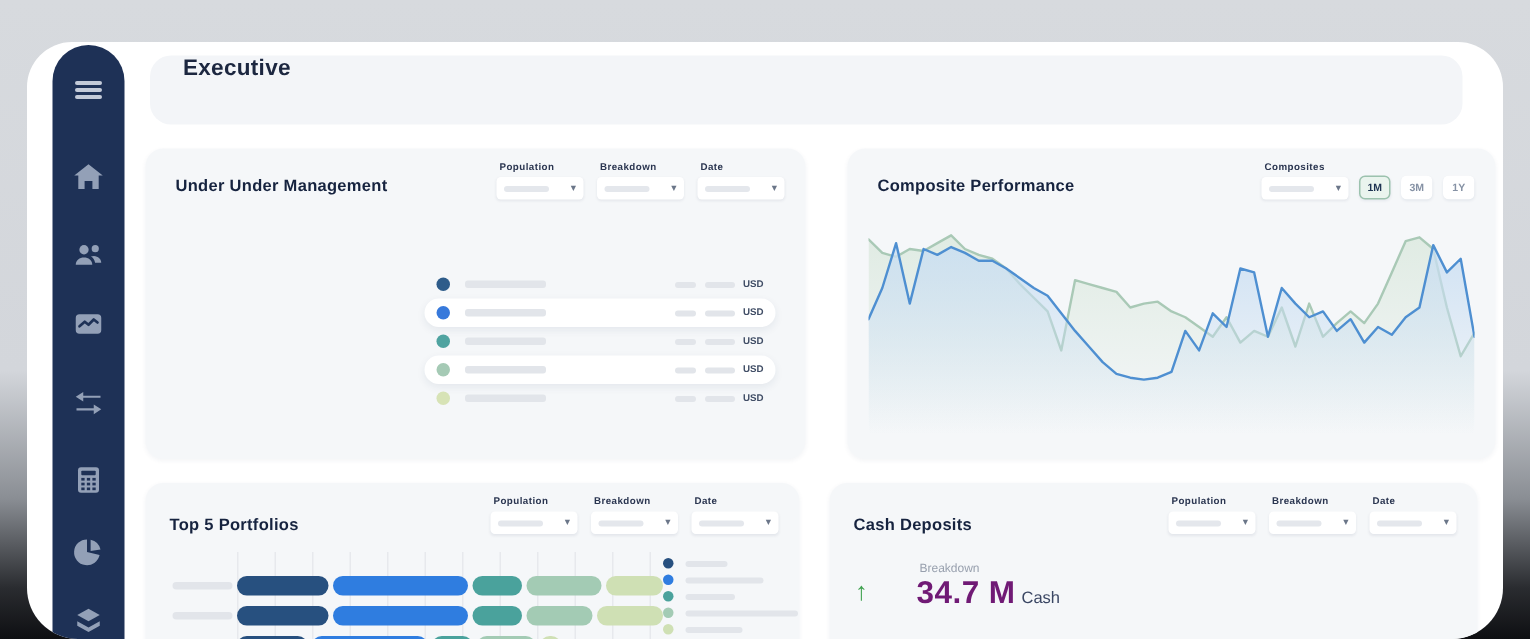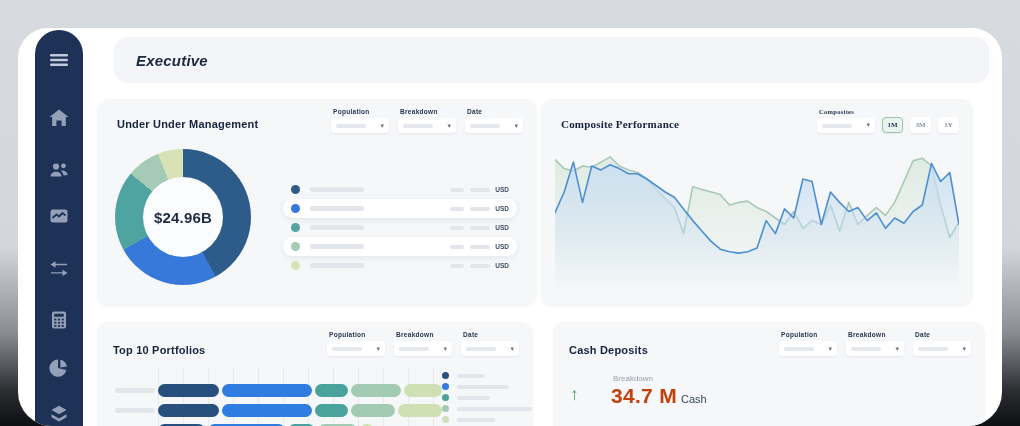--- a/index.html
+++ b/index.html
@@ -12,29 +12,29 @@
   .panel { position:absolute; left:18px; top:28px; width:984px; height:398px;
     background:#ffffff; border-radius:30px 30px 34px 34px; overflow:hidden; }
 
   
   .sidebar { position:absolute; left:17px; top:2px; width:48px; height:520px;
     background:#1e3156; border-radius:24px 24px 0 0; }
   .side-icon { position:absolute; left:13px; width:22px; height:22px; cursor:pointer; }
   .side-icon svg { width:22px; height:22px; display:block; }
 
   
-  .header { position:absolute; left:96px; top:9px; width:875px; height:46px;
-    background:#f3f5f8; border-radius:14px; display:flex; align-items:center;font-style:italic; }
+  .header { position:absolute; left:82px; top:9px; width:875px; height:46px;
+    background:#f3f5f8; border-radius:14px; display:flex; align-items:flex-start; }
   .header .title { margin-left:22px; font-size:15px; font-weight:bold; color:#1c2740; letter-spacing:.2px; }
 
   
   .card { position:absolute; background:#f5f7f9; border-radius:12px;
     box-shadow:0 1px 3px rgba(40,60,100,0.05); }
   #card-aum   { left:79px;  top:71px;  width:440px; height:207px; }
-  #card-comp  { left:523px; top:71px;  width:432px; height:207px;font-family:Liberation Serif, serif; }
+  #card-comp  { left:547px; top:71px;  width:432px; height:207px; }
   #card-top10 { left:79px;  top:294px; width:436px; height:180px; }
   #card-cash  { left:535px; top:294px; width:432px; height:180px; }
   .card-title { position:absolute; left:20px; top:19px; font-size:11px; font-weight:bold;
     color:#16233f; letter-spacing:.2px; }
 
   
   .filters { position:absolute; right:14px; top:9px; display:flex; gap:9px; }
   .filter { display:flex; flex-direction:column; }
   .flabel { font-size:6.5px; font-weight:bold; color:#2a3550; letter-spacing:.3px; margin:0 0 3px 2px; }
   .fselect { width:58px; height:15px; background:#fff; border-radius:3px;
@@ -77,21 +77,21 @@
   .bar-seg { height:13px; border-radius:6.5px; }
   .t10-legend { position:absolute; left:345px; top:48px; }
   .t10-lrow { display:flex; align-items:center; height:11px; }
   .t10-dot { width:7px; height:7px; border-radius:50%; flex:0 0 auto; }
   .t10-line { height:4px; background:#e2e5ea; border-radius:2px; margin-left:8px; }
 
   
   .cash-arrow { position:absolute; left:17px; top:63px; font-size:17px; font-weight:bold; color:#3fa14f; }
   .cash-label { position:absolute; left:60px; top:52px; font-size:8px; color:#98a0ae; }
   .cash-value-row { position:absolute; left:58px; top:62px; display:flex; align-items:baseline; }
-  .cash-value { font-size:21px; font-weight:bold; color:#c2410c; letter-spacing:.3px; }
+  .cash-value { font-size:21px; font-weight:bold; color:#701a75; letter-spacing:.3px; }
   .cash-unit { font-size:11px; color:#3a4663; margin-left:4px; }
 </style>
 </head>
 <body>
 
 <div class="stage">
   <div class="panel">
 
     <nav class="sidebar">
       <div class="side-icon" style="top:19px">
@@ -189,25 +189,20 @@
             </div>
           </div>
           <div class="filter">
             <div class="flabel">Date</div>
             <div class="fselect">
               <span class="fph"></span>
               <span class="fcaret">▾</span>
             </div>
           </div>
         </div>
-      <div class="donut-wrap">
-        <div class="donut" id="aum-donut" style="background: conic-gradient(rgb(46, 92, 138) 0%, rgb(46, 92, 138) 42%, rgb(55, 121, 219) 42%, rgb(55, 121, 219) 67%, rgb(79, 163, 160) 67%, rgb(79, 163, 160) 86%, rgb(165, 202, 181) 86%, rgb(165, 202, 181) 94%, rgb(215, 227, 182) 94%, rgb(215, 227, 182) 100%);"></div>
-        <div class="donut-hole"></div>
-        <div class="donut-label">$24.96B</div>
-      </div>
       <div class="aum-legend" id="aum-legend">
           <div class="lrow">
             <span class="ldot" style="background: rgb(46, 92, 138);"></span>
             <span class="lph-name"></span>
             <span class="lspacer"></span>
             <span class="lph-a"></span>
             <span class="lph-b"></span>
             <span class="lusd">USD</span>
           </div>
           <div class="lrow alt">
@@ -275,21 +270,21 @@
             </linearGradient>
           </defs>
           <path d="M0.0,152 L0.0,16.5 L9.2,25.6 L18.4,28.2 L27.5,23.0 L36.7,24.3 L45.9,19.1 L55.1,13.9 L64.3,23.0 L73.5,26.9 L82.6,29.5 L91.8,36.0 L101.0,46.4 L110.2,55.5 L119.4,64.6 L128.5,90.6 L137.7,43.8 L146.9,46.4 L156.1,49.0 L165.3,51.6 L174.5,62.0 L183.6,59.4 L192.8,58.1 L202.0,64.6 L211.2,68.5 L220.4,75.0 L229.5,81.5 L238.7,68.5 L247.9,85.4 L257.1,77.6 L266.3,81.5 L275.5,62.0 L284.6,88.0 L293.8,59.4 L303.0,81.5 L312.2,72.4 L321.4,64.6 L330.5,72.4 L339.7,59.4 L348.9,38.6 L358.1,17.8 L367.3,15.2 L376.5,23.0 L385.6,62.0 L394.8,94.5 L404.0,78.9 L404,152 Z" fill="url(#grad0)"></path>
           <path d="M0.0,16.5 L9.2,25.6 L18.4,28.2 L27.5,23.0 L36.7,24.3 L45.9,19.1 L55.1,13.9 L64.3,23.0 L73.5,26.9 L82.6,29.5 L91.8,36.0 L101.0,46.4 L110.2,55.5 L119.4,64.6 L128.5,90.6 L137.7,43.8 L146.9,46.4 L156.1,49.0 L165.3,51.6 L174.5,62.0 L183.6,59.4 L192.8,58.1 L202.0,64.6 L211.2,68.5 L220.4,75.0 L229.5,81.5 L238.7,68.5 L247.9,85.4 L257.1,77.6 L266.3,81.5 L275.5,62.0 L284.6,88.0 L293.8,59.4 L303.0,81.5 L312.2,72.4 L321.4,64.6 L330.5,72.4 L339.7,59.4 L348.9,38.6 L358.1,17.8 L367.3,15.2 L376.5,23.0 L385.6,62.0 L394.8,94.5 L404.0,78.9" fill="none" stroke="#a9c9b6" stroke-width="1.6" stroke-linejoin="round" stroke-linecap="round"></path>
           <path d="M0.0,152 L0.0,69.8 L9.2,49.0 L18.4,19.1 L27.5,59.4 L36.7,23.0 L45.9,26.9 L55.1,21.7 L64.3,25.6 L73.5,30.8 L82.6,30.8 L91.8,36.0 L101.0,42.5 L110.2,49.0 L119.4,54.2 L128.5,65.9 L137.7,77.6 L146.9,88.0 L156.1,98.4 L165.3,106.2 L174.5,108.8 L183.6,110.1 L192.8,108.8 L202.0,104.9 L211.2,77.6 L220.4,90.6 L229.5,65.9 L238.7,75.0 L247.9,36.0 L257.1,38.6 L266.3,81.5 L275.5,49.0 L284.6,59.4 L293.8,68.5 L303.0,64.6 L312.2,77.6 L321.4,69.8 L330.5,85.4 L339.7,75.0 L348.9,80.2 L358.1,68.5 L367.3,62.0 L376.5,20.4 L385.6,38.6 L394.8,29.5 L404.0,81.5 L404,152 Z" fill="url(#grad1)"></path>
           <path d="M0.0,69.8 L9.2,49.0 L18.4,19.1 L27.5,59.4 L36.7,23.0 L45.9,26.9 L55.1,21.7 L64.3,25.6 L73.5,30.8 L82.6,30.8 L91.8,36.0 L101.0,42.5 L110.2,49.0 L119.4,54.2 L128.5,65.9 L137.7,77.6 L146.9,88.0 L156.1,98.4 L165.3,106.2 L174.5,108.8 L183.6,110.1 L192.8,108.8 L202.0,104.9 L211.2,77.6 L220.4,90.6 L229.5,65.9 L238.7,75.0 L247.9,36.0 L257.1,38.6 L266.3,81.5 L275.5,49.0 L284.6,59.4 L293.8,68.5 L303.0,64.6 L312.2,77.6 L321.4,69.8 L330.5,85.4 L339.7,75.0 L348.9,80.2 L358.1,68.5 L367.3,62.0 L376.5,20.4 L385.6,38.6 L394.8,29.5 L404.0,81.5" fill="none" stroke="#4e8fd1" stroke-width="1.6" stroke-linejoin="round" stroke-linecap="round"></path>
         </svg>
     </section>
 
     <section class="card" id="card-top10">
-      <div class="card-title" style="top:22px;left:16px">Top 10 Portfolios</div>
+      <div class="card-title" style="top:22px;left:16px">Top 5 Portfolios</div>
       <div class="filters">
           <div class="filter">
             <div class="flabel">Population</div>
             <div class="fselect">
               <span class="fph"></span>
               <span class="fcaret">▾</span>
             </div>
           </div>
           <div class="filter">
             <div class="flabel">Breakdown</div>

